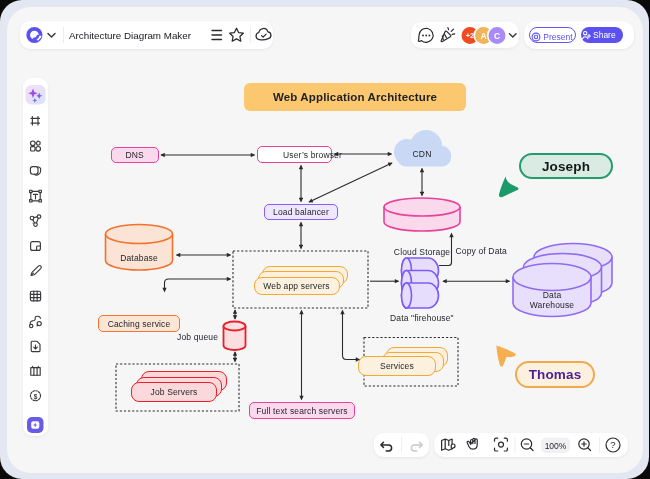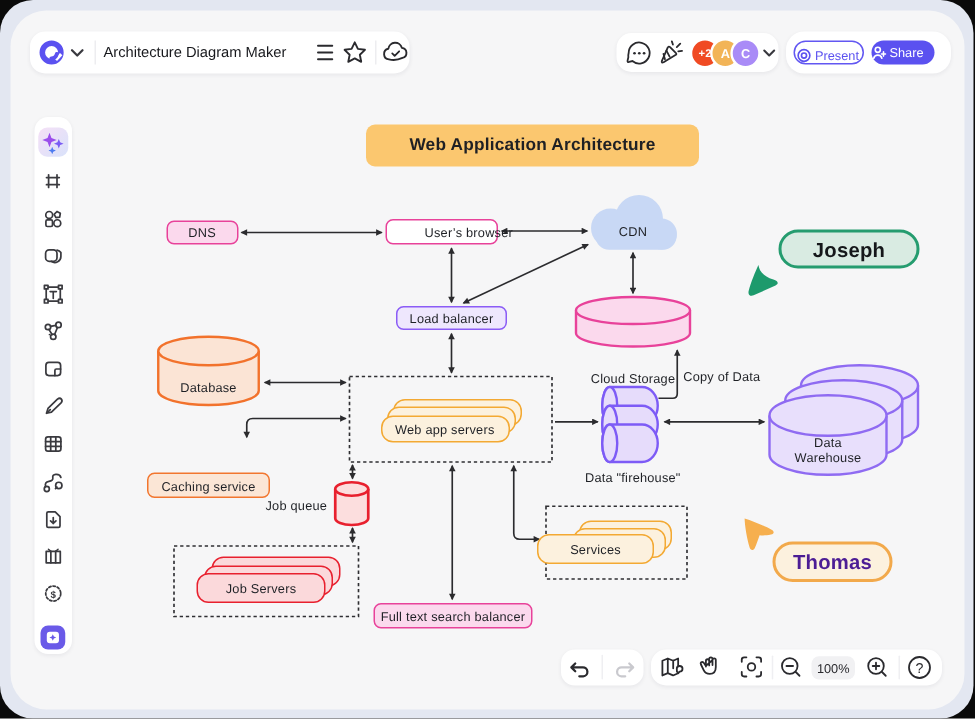--- a/index.html
+++ b/index.html
@@ -222,21 +222,21 @@
     <text x="121.5" y="15.8" font-size="8.5" text-anchor="middle" fill="#2A2A2E" font-family="'Liberation Sans',sans-serif">100%</text>
     <text x="179" y="15.4" font-size="9.5" text-anchor="middle" fill="#2A2A2E" font-family="'Liberation Sans',sans-serif">?</text>
   </svg>
 
   <div class="node" style="left:244px;top:83px;width:222px;height:28px;background:#FBC76F;border-radius:6px;font-size:11.5px;font-weight:bold;color:#1F2024;">Web Application Architecture</div>
 
   <div class="node" style="left:111px;top:147px;width:47.5px;height:16px;background:#FBD9ED;border:1.6px solid #E8429A;border-radius:5px;">DNS</div>
   <div class="node" style="left:257px;top:146px;width:75px;height:17px;background:#ffffff;border:1.6px solid #E8429A;border-radius:5px;padding-left:36px;">User’s browser</div>
   <div class="node" style="left:264px;top:204px;width:74px;height:16px;background:#EEE7FD;border:1.6px solid #8B5CF6;border-radius:5px;">Load balancer</div>
   <div class="node" style="left:98px;top:294px;width:82px;height:17px;background:#FBE6D6;border:1.6px solid #F2762F;border-radius:5px;margin-top:21px;">Caching service</div>
-  <div class="node" style="left:249px;top:402px;width:106px;height:17px;background:#FBD9ED;border:1.6px solid #E8429A;border-radius:5px;">Full text search balancer</div>
+  <div class="node" style="left:249px;top:402px;width:106px;height:17px;background:#FBD9ED;border:1.6px solid #E8429A;border-radius:5px;">Full text search servers</div>
 
   <div class="abs stk" style="left:262px;top:265.5px;width:86px;height:18px;background:#FCF1DE;border:1.8px solid #F3A933;border-radius:8px;box-sizing:border-box;"></div>
   <div class="abs stk" style="left:257.8px;top:271.3px;width:86px;height:18px;background:#FCF1DE;border:1.8px solid #F3A933;border-radius:8px;box-sizing:border-box;"></div>
   <div class="node" style="left:253.5px;top:277px;width:86px;height:18px;background:#FCF1DE;border:1.8px solid #F3A933;border-radius:8px;">Web app servers</div>
 
   <div class="abs stk" style="left:386px;top:347px;width:62px;height:20px;background:#FCF1DE;border:1.8px solid #F3A933;border-radius:8px;box-sizing:border-box;"></div>
   <div class="abs stk" style="left:382px;top:351.5px;width:62px;height:20px;background:#FCF1DE;border:1.8px solid #F3A933;border-radius:8px;box-sizing:border-box;"></div>
   <div class="node" style="left:358px;top:356px;width:78px;height:20px;background:#FCF1DE;border:1.8px solid #F3A933;border-radius:8px;">Services</div>
 
   <div class="abs stk" style="left:141px;top:371.4px;width:86px;height:20px;background:#FBD9DB;border:1.8px solid #E8202E;border-radius:8px;box-sizing:border-box;"></div>

